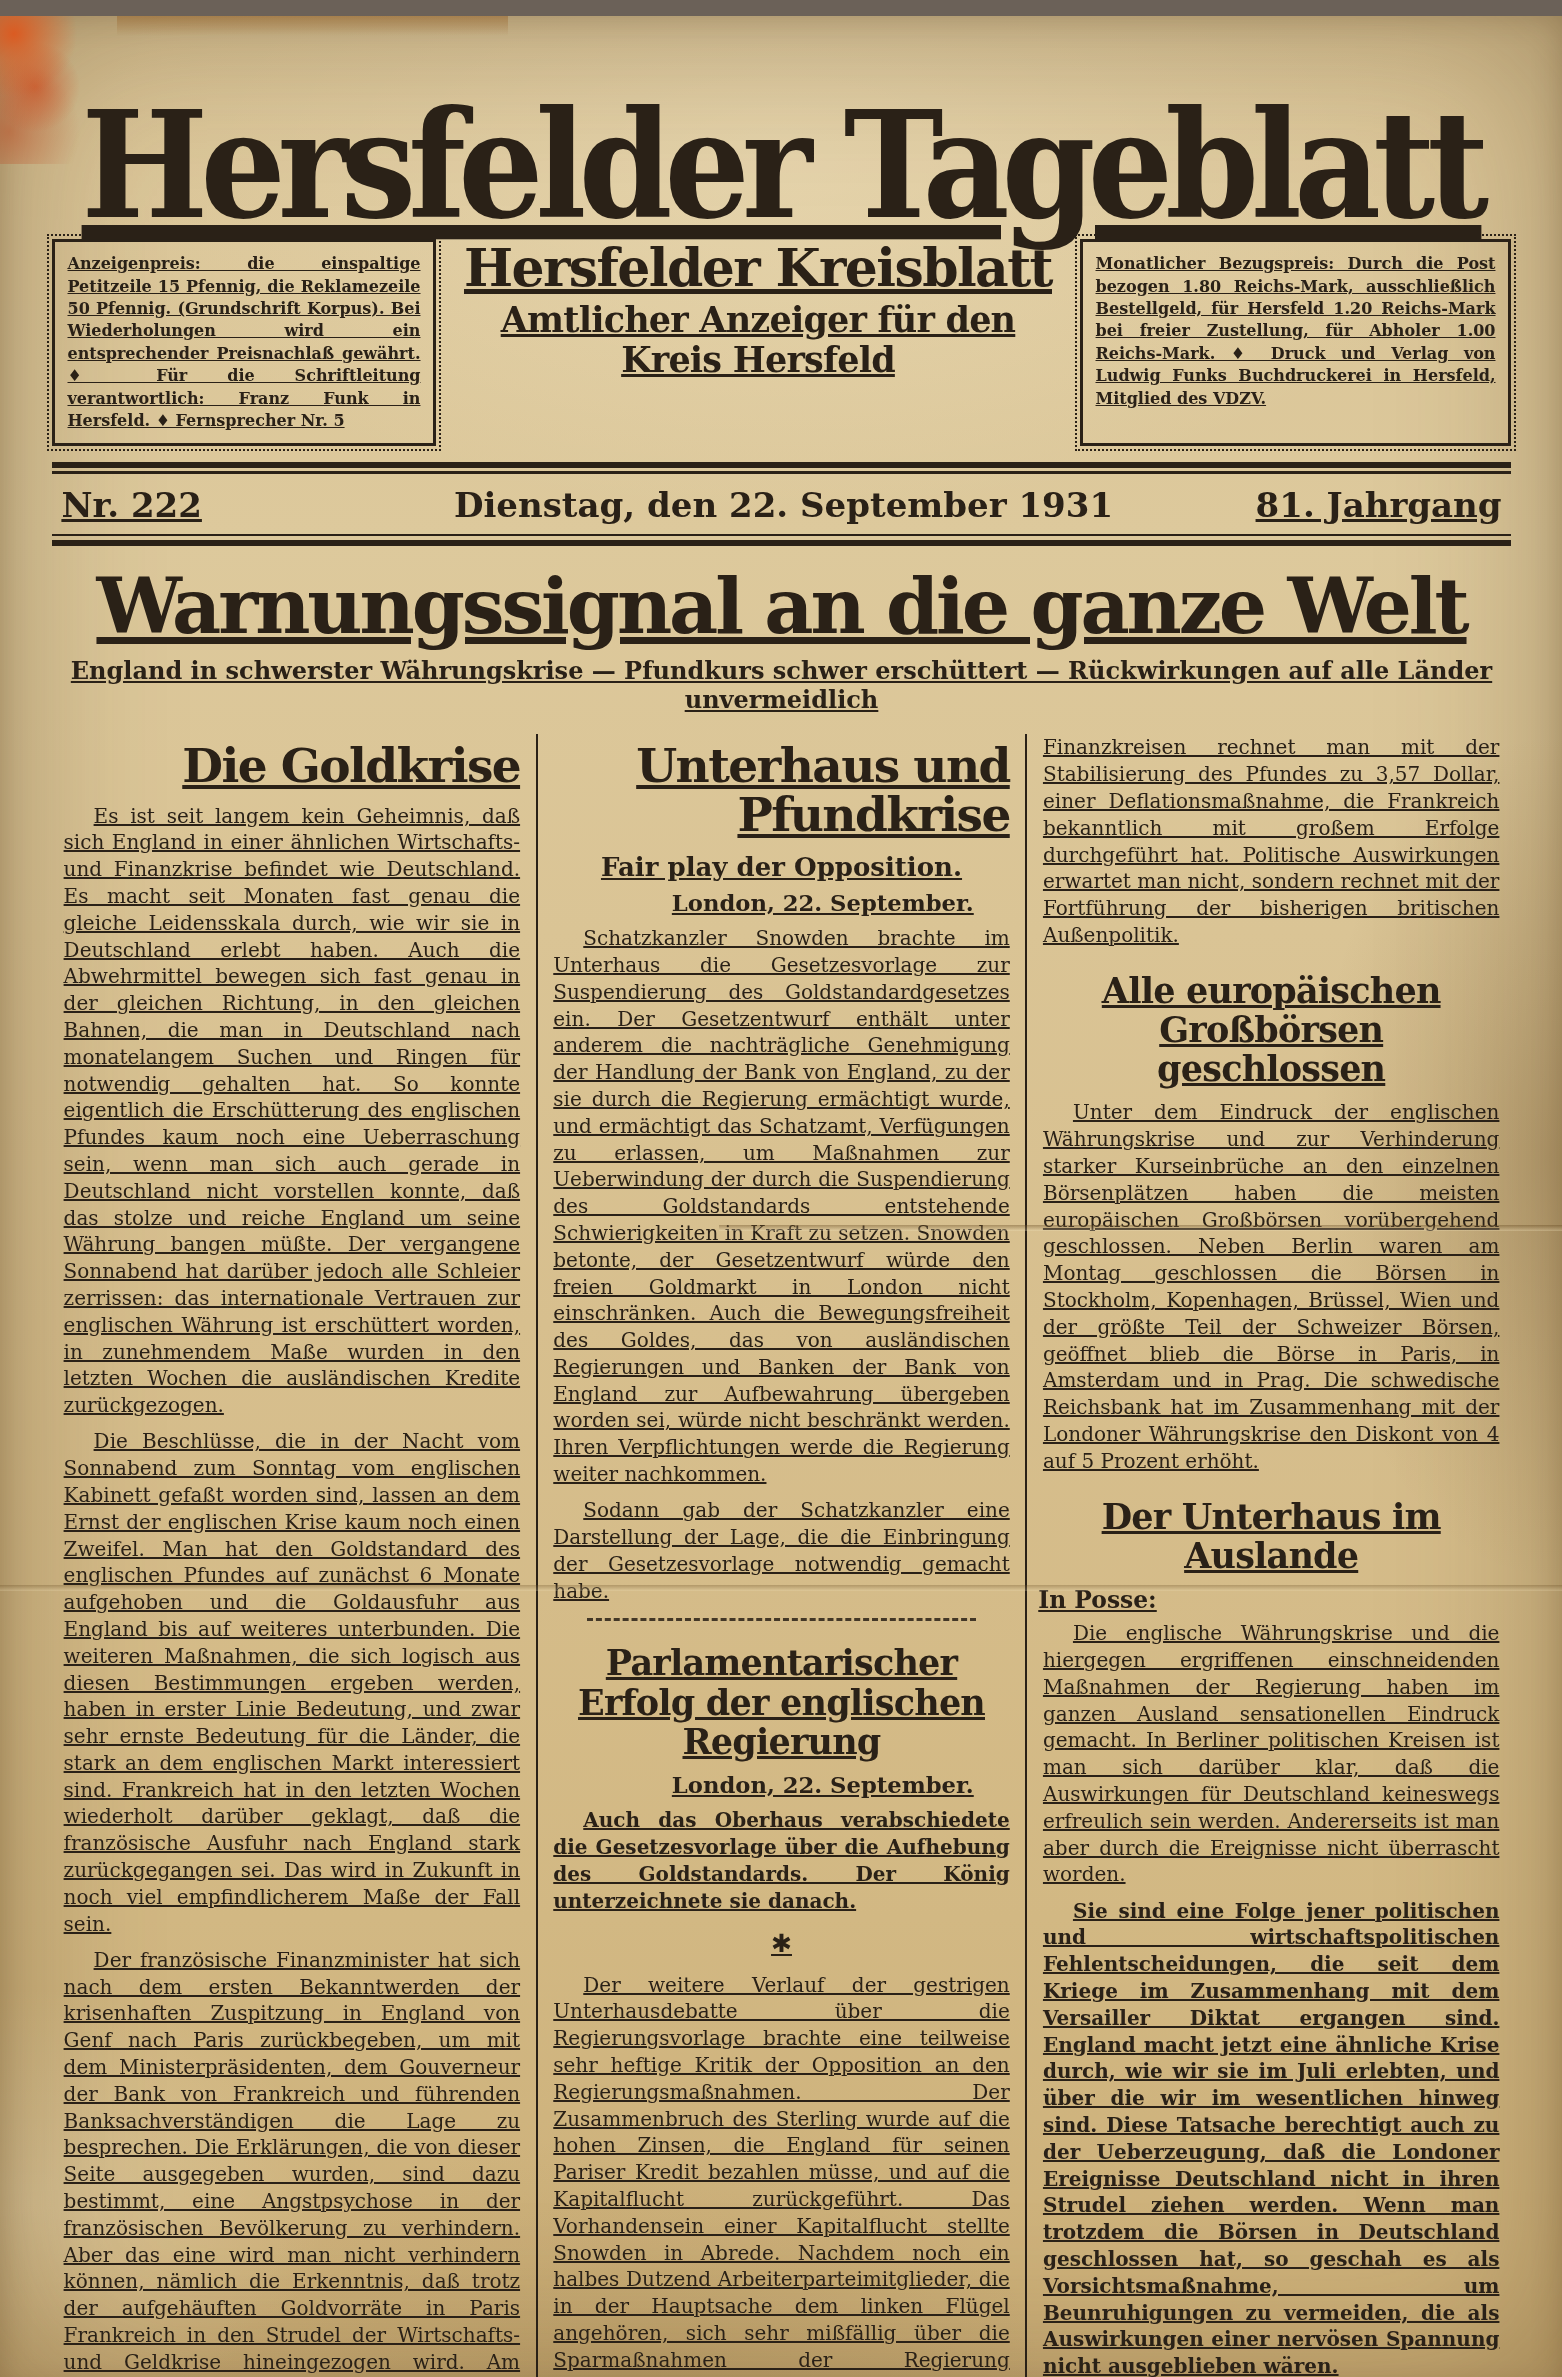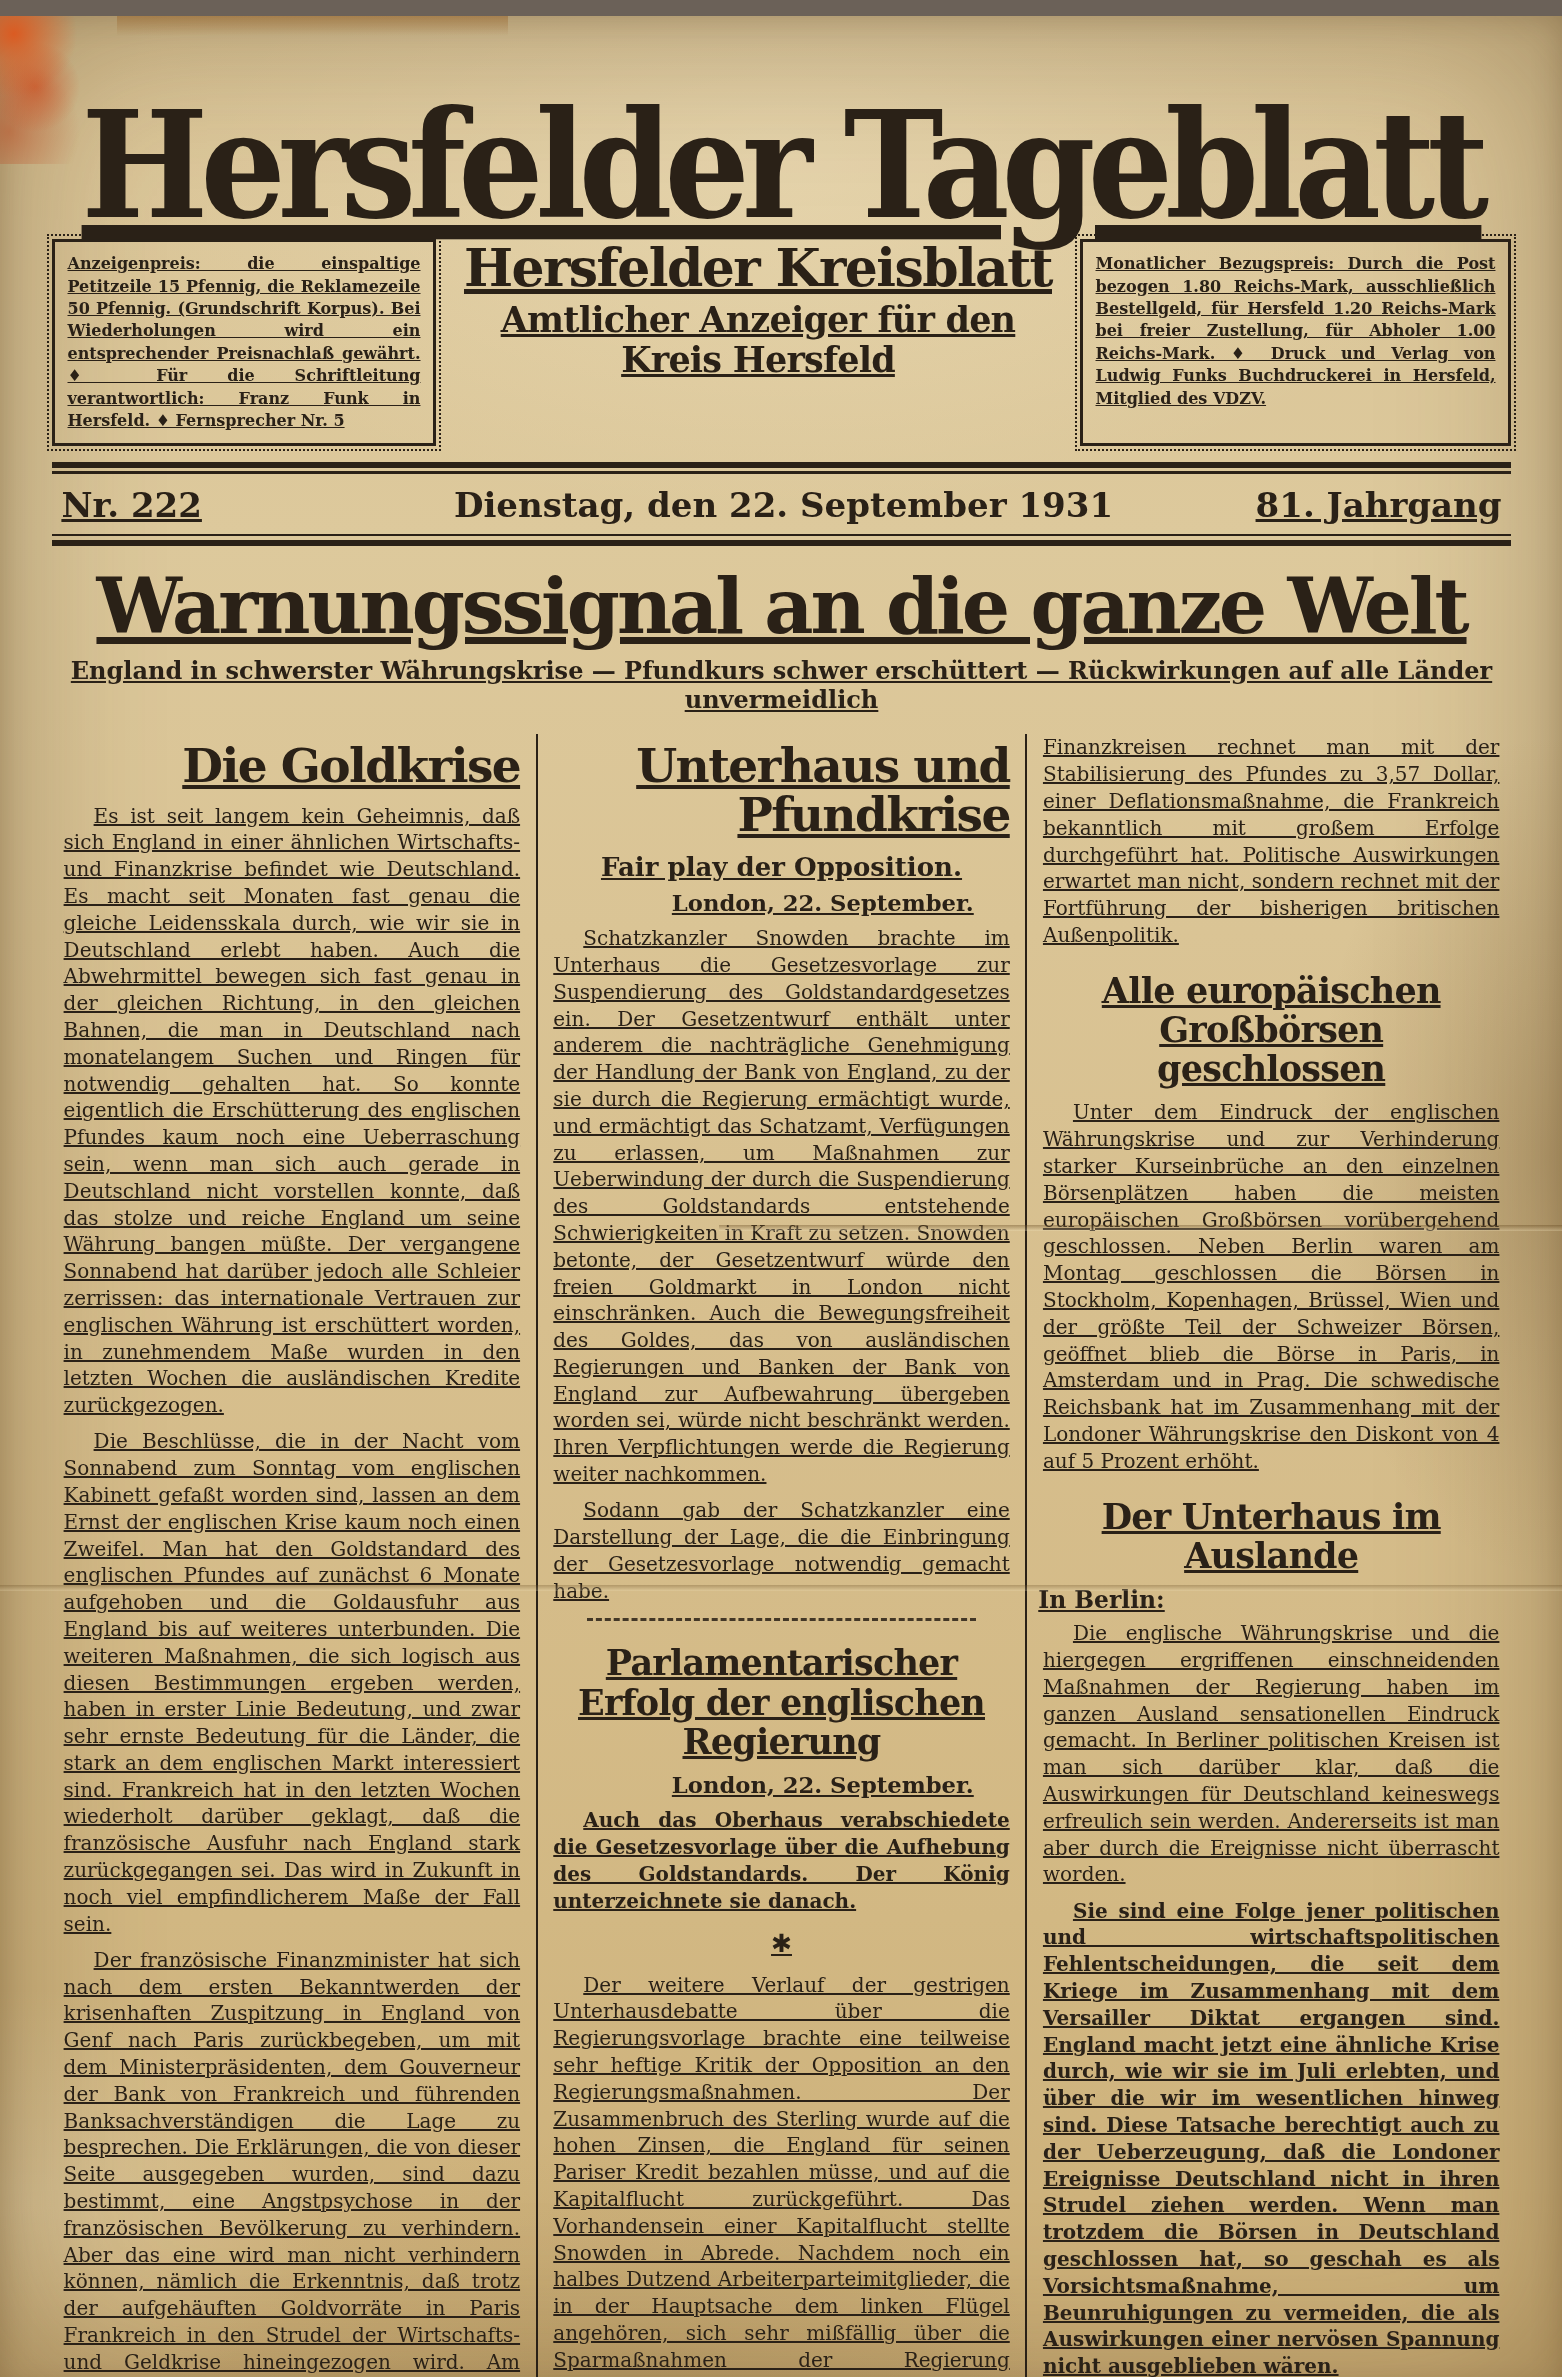--- a/index.html
+++ b/index.html
@@ -135,20 +135,20 @@
         <div class="blk blk-dateline">London, 22. September.</div>
         <div class="blk blk-para_bold">Auch das Oberhaus verabschiedete die Gesetzesvorlage über die Aufhebung des Goldstandards. Der König unterzeichnete sie danach.</div>
         <div class="blk blk-star">✱</div>
         <div class="blk blk-para">Der weitere Verlauf der gestrigen Unterhausdebatte über die Regierungsvorlage brachte eine teilweise sehr heftige Kritik der Opposition an den Regierungsmaßnahmen. Der Zusammenbruch des Sterling wurde auf die hohen Zinsen, die England für seinen Pariser Kredit bezahlen müsse, und auf die Kapitalflucht zurückgeführt. Das Vorhandensein einer Kapitalflucht stellte Snowden in Abrede. Nachdem noch ein halbes Dutzend Arbeiterparteimitglieder, die in der Hauptsache dem linken Flügel angehören, sich sehr mißfällig über die Sparmaßnahmen der Regierung ausgesprochen und eine Kontrolle der Lebenshaltungskosten verlangt hatten, wurde von dem linken Flügel der Labour-Party Abstimmung gefordert.</div>
       </div>
     <div class="col">
         <div class="blk blk-para_first">Finanzkreisen rechnet man mit der Stabilisierung des Pfundes zu 3,57 Dollar, einer Deflationsmaßnahme, die Frankreich bekanntlich mit großem Erfolge durchgeführt hat. Politische Auswirkungen erwartet man nicht, sondern rechnet mit der Fortführung der bisherigen britischen Außenpolitik.</div>
         <div class="blk blk-h2">Alle europäischen Großbörsen geschlossen</div>
         <div class="blk blk-para">Unter dem Eindruck der englischen Währungskrise und zur Verhinderung starker Kurseinbrüche an den einzelnen Börsenplätzen haben die meisten europäischen Großbörsen vorübergehend geschlossen. Neben Berlin waren am Montag geschlossen die Börsen in Stockholm, Kopenhagen, Brüssel, Wien und der größte Teil der Schweizer Börsen, geöffnet blieb die Börse in Paris, in Amsterdam und in Prag. Die schwedische Reichsbank hat im Zusammenhang mit der Londoner Währungskrise den Diskont von 4 auf 5 Prozent erhöht.</div>
         <div class="blk blk-h2">Der Unterhaus im Auslande</div>
-        <div class="blk blk-side">In Berlin:</div>
+        <div class="blk blk-side">In Posse:</div>
         <div class="blk blk-para">Die englische Währungskrise und die hiergegen ergriffenen einschneidenden Maßnahmen der Regierung haben im ganzen Ausland sensationellen Eindruck gemacht. In Berliner politischen Kreisen ist man sich darüber klar, daß die Auswirkungen für Deutschland keineswegs erfreulich sein werden. Andererseits ist man aber durch die Ereignisse nicht überrascht worden.</div>
         <div class="blk blk-para_bold">Sie sind eine Folge jener politischen und wirtschaftspolitischen Fehlentscheidungen, die seit dem Kriege im Zusammenhang mit dem Versailler Diktat ergangen sind. England macht jetzt eine ähnliche Krise durch, wie wir sie im Juli erlebten, und über die wir im wesentlichen hinweg sind. Diese Tatsache berechtigt auch zu der Ueberzeugung, daß die Londoner Ereignisse Deutschland nicht in ihren Strudel ziehen werden. Wenn man trotzdem die Börsen in Deutschland geschlossen hat, so geschah es als Vorsichtsmaßnahme, um Beunruhigungen zu vermeiden, die als Auswirkungen einer nervösen Spannung nicht ausgeblieben wären.</div>
         <div class="blk blk-side">In Paris:</div>
       </div>
   </div>
 </div>
 
 
 </body></html>

